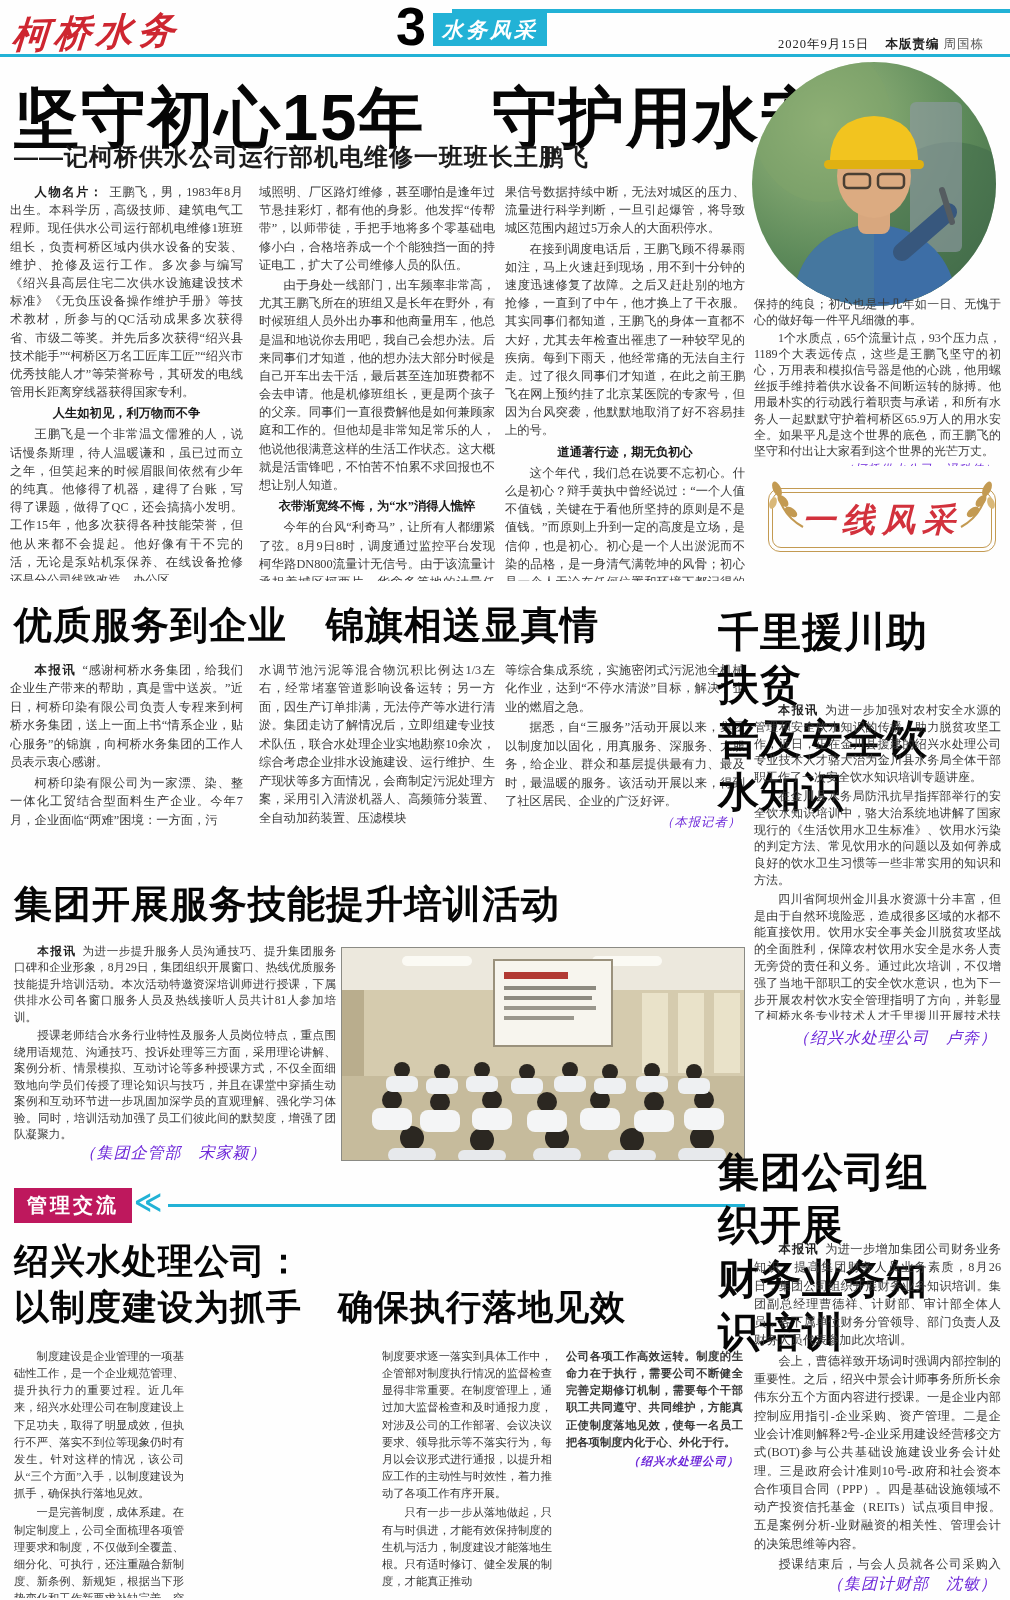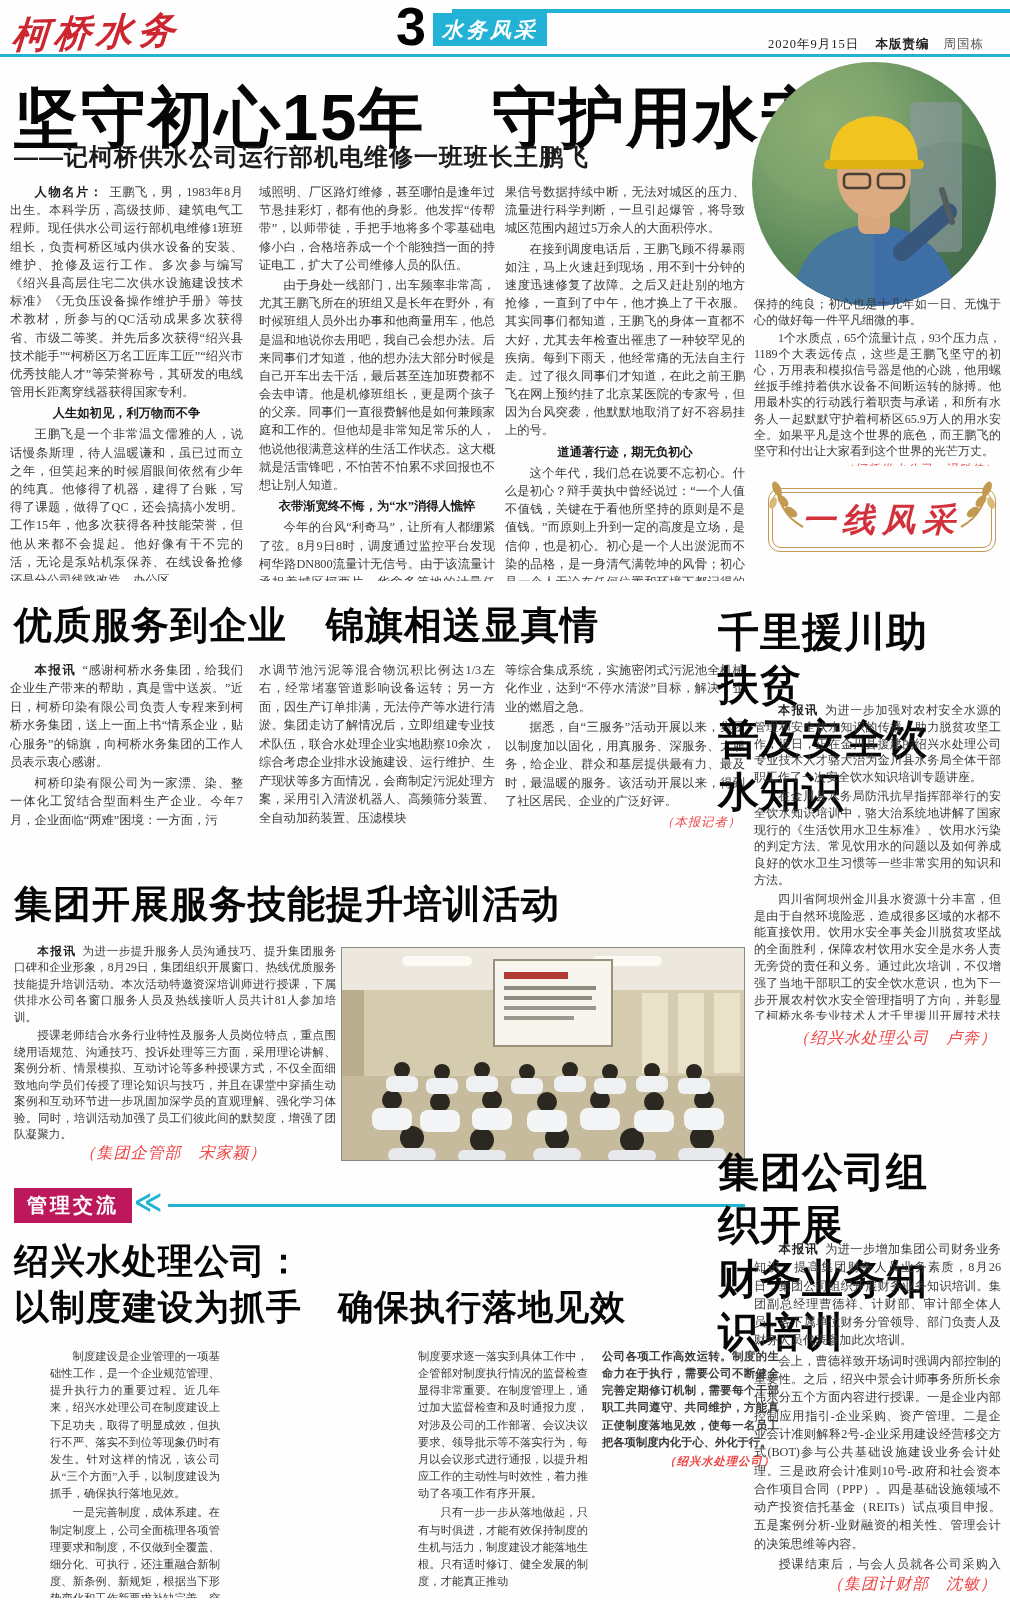--- a/index.html
+++ b/index.html
@@ -17,56 +17,56 @@
     letter-spacing:5px; transform:rotate(-2deg) skewX(-6deg); }
   .topline { left:452px; top:9px; width:558px; height:4px; background:#22b2d6; }
   .pagenum { left:396px; top:-2px; font-family:"Liberation Sans","DejaVu Sans",sans-serif;
     font-size:54px; font-weight:900; color:#000; line-height:56px; }
   .section-box { left:433px; top:13px; width:114px; height:33px; background:#22b2d6;
     color:#fff; font-family:"Liberation Sans","DejaVu Sans",sans-serif;
     font-size:21px; font-weight:bold; font-style:italic; text-align:center;
     line-height:33px; letter-spacing:3px; }
   .dateline { right:26px; top:36px; font-size:12.5px; color:#222; letter-spacing:1px; }
   .dateline b { font-weight:bold; }
-  .dateline .ed-name { color:#555; margin-left:10px; }
+  .dateline .ed-name { color:#555; }
   .mainline { left:0; top:54px; width:1010px; height:3px; background:#22b2d6; }
 
   
   .hl { font-family:"Liberation Sans","DejaVu Sans",sans-serif; font-weight:900; color:#060606; white-space:nowrap; }
   .lead-headline { left:14px; top:74px; font-size:65px; letter-spacing:2px; }
   .lead-subhead { left:14px; top:141px; font-size:24px; font-weight:700; color:#1c1c1c;
     font-family:"Liberation Sans","DejaVu Sans",sans-serif; letter-spacing:1px; }
   .svc-headline { left:14px; top:600px; font-size:38px; letter-spacing:1px; }
   .tr-headline  { left:14px; top:879px; font-size:38px; letter-spacing:1px; }
   .side-hl { left:718px; width:250px; font-size:41px; line-height:1.3; white-space:normal; letter-spacing:1px; }
   .sc-hl { top:606px; }
   .fin-hl { top:1146px; }
 
   
   .col { text-align:justify; overflow:hidden; }
   .para { text-indent:2em; margin-bottom:2px; }
   .lead-b { font-weight:bold; color:#1f1f1f; letter-spacing:1px; margin-right:6px; }
   .subhd { font-weight:bold; color:#1c1c1c; text-align:center; text-indent:0; margin:3px 0; }
-  .attr { text-align:right; font-style:italic; letter-spacing:1px; color:#ef4444; padding-right:4px; }
+  .attr { text-align:right; font-style:italic; letter-spacing:1px; color:#6d28d9; padding-right:4px; }
 
   .lead-col { top:183px; height:398px; font-size:12.3px; line-height:1.48; }
   .lc1 { left:10px;  width:233px; }
   .lc2 { left:259px; width:236px; }
   .lc3 { left:505px; width:240px; }
   .lc4 { left:754px; top:296px; width:247px; height:170px; font-size:12px; line-height:1.34; }
 
   .svc-col { top:661px; height:190px; font-size:12.3px; line-height:1.5; }
 
   .sc-body { left:754px; top:702px; width:247px; height:318px; font-size:12px; line-height:1.4; }
   .sc-attr { left:754px; top:1028px; width:247px; }
 
   .tr-body { left:14px; top:944px; width:322px; height:198px; font-size:11.6px; line-height:1.42; }
   .tr-attr { left:14px; top:1143px; width:322px;text-align:center; }
 
-  .mg-col { top:1348px; height:250px; font-size:11.3px; line-height:1.52;margin-left:36px; }
+  .mg-col { top:1348px; height:250px; font-size:11.3px; line-height:1.52; }
   .mc1 { left:14px;  width:170px; }
   .mc2 { left:198px; width:170px; }
   .mc3 { left:382px; width:170px; }
   .mc4 { left:566px; width:177px;font-weight:bold; }
 
   .fin-body { left:754px; top:1240px; width:247px; height:332px; font-size:12.2px; line-height:1.5; }
   .fin-attr { left:754px; top:1574px; width:247px; }
 
   
   .portrait { left:752px; top:62px; width:244px; height:244px; border-radius:50%;

